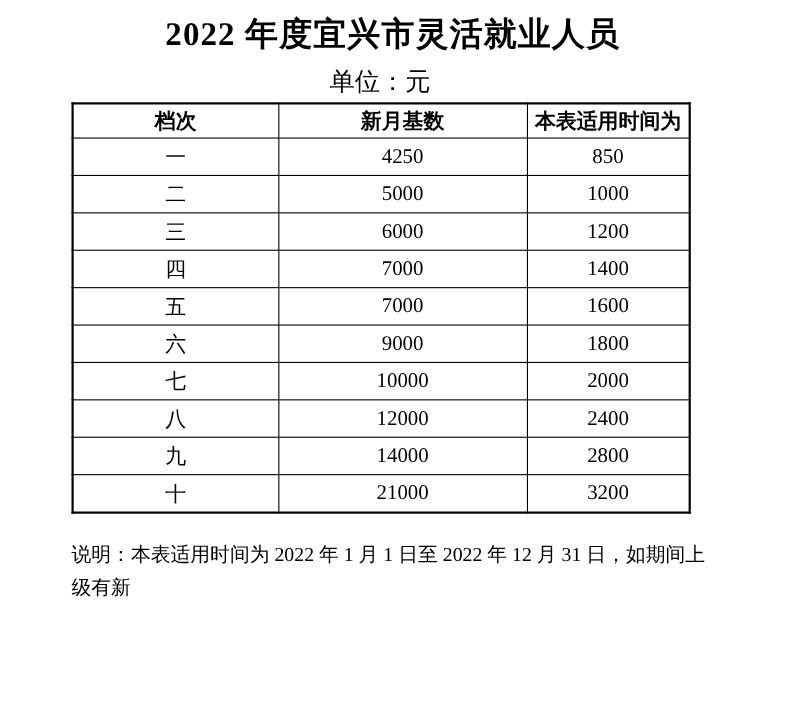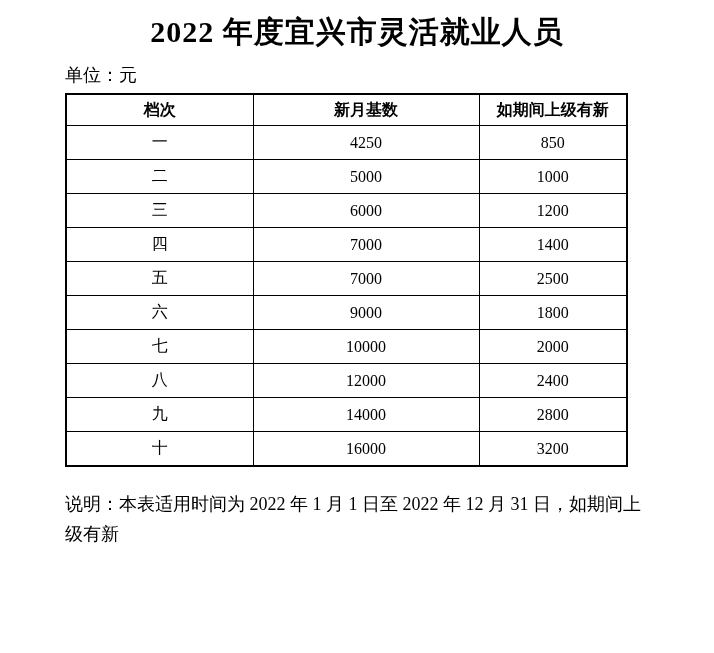--- a/index.html
+++ b/index.html
@@ -28,41 +28,41 @@
     font-weight: bold;
     line-height: 44px;
     letter-spacing: 1px;
   }
   .title .tline {
     display: block;
   }
   .unit {
     width: 561px;
     margin: 10px 0 7px 65px;
-    text-align: left;
-    font-size: 18px;
+    text-align: center;
+    font-size: 23px;
     line-height: 22px;
   }
   table.fee-table {
     border-collapse: collapse;
     margin-left: 65px;
     width: 561px;
     table-layout: fixed;
     border: 2px solid #000000;
   }
   .fee-table col.c1 { width: 187px; }
   .fee-table col.c2 { width: 226px; }
   .fee-table col.c3 { width: 148px; }
   .fee-table th,
   .fee-table td {
     border: 1px solid #000000;
     text-align: center;
     vertical-align: middle;
     padding: 0;
-    font-size: 16px;
+    font-size: 19px;
     overflow: hidden;
   }
   .fee-table th {
     height: 30px;
     font-weight: bold;
   }
   .fee-table td {
     height: 33px;
     font-weight: normal;
   }
@@ -87,21 +87,21 @@
   <table class="fee-table">
     <colgroup>
       <col class="c1">
         <col class="c2">
         <col class="c3">
     </colgroup>
     <thead>
       <tr>
         <th>档次</th>
         <th>新月基数</th>
-        <th>如期间上级有新</th>
+        <th>本表适用时间为</th>
       </tr>
     </thead>
     <tbody>
         <tr>
           <td>一</td>
           <td>4250</td>
           <td>850</td>
         </tr>
         <tr>
           <td>二</td>
@@ -114,21 +114,21 @@
           <td>1200</td>
         </tr>
         <tr>
           <td>四</td>
           <td>7000</td>
           <td>1400</td>
         </tr>
         <tr>
           <td>五</td>
           <td>7000</td>
-          <td>2500</td>
+          <td>1600</td>
         </tr>
         <tr>
           <td>六</td>
           <td>9000</td>
           <td>1800</td>
         </tr>
         <tr>
           <td>七</td>
           <td>10000</td>
           <td>2000</td>
@@ -138,21 +138,21 @@
           <td>12000</td>
           <td>2400</td>
         </tr>
         <tr>
           <td>九</td>
           <td>14000</td>
           <td>2800</td>
         </tr>
         <tr>
           <td>十</td>
-          <td>16000</td>
+          <td>21000</td>
           <td>3200</td>
         </tr>
       </tbody>
   </table>
 
   <div class="note">
     <div>说明：本表适用时间为 2022 年 1 月 1 日至 2022 年 12 月 31 日，如期间上级有新</div>
 
   </div>
 

